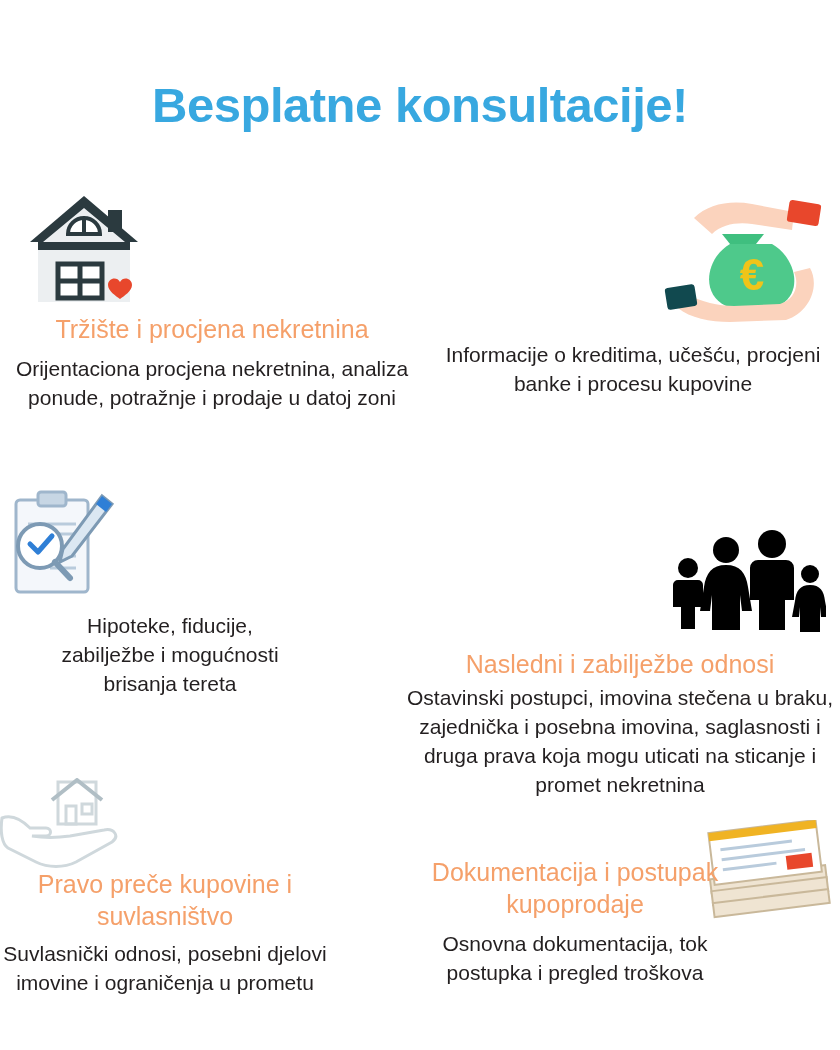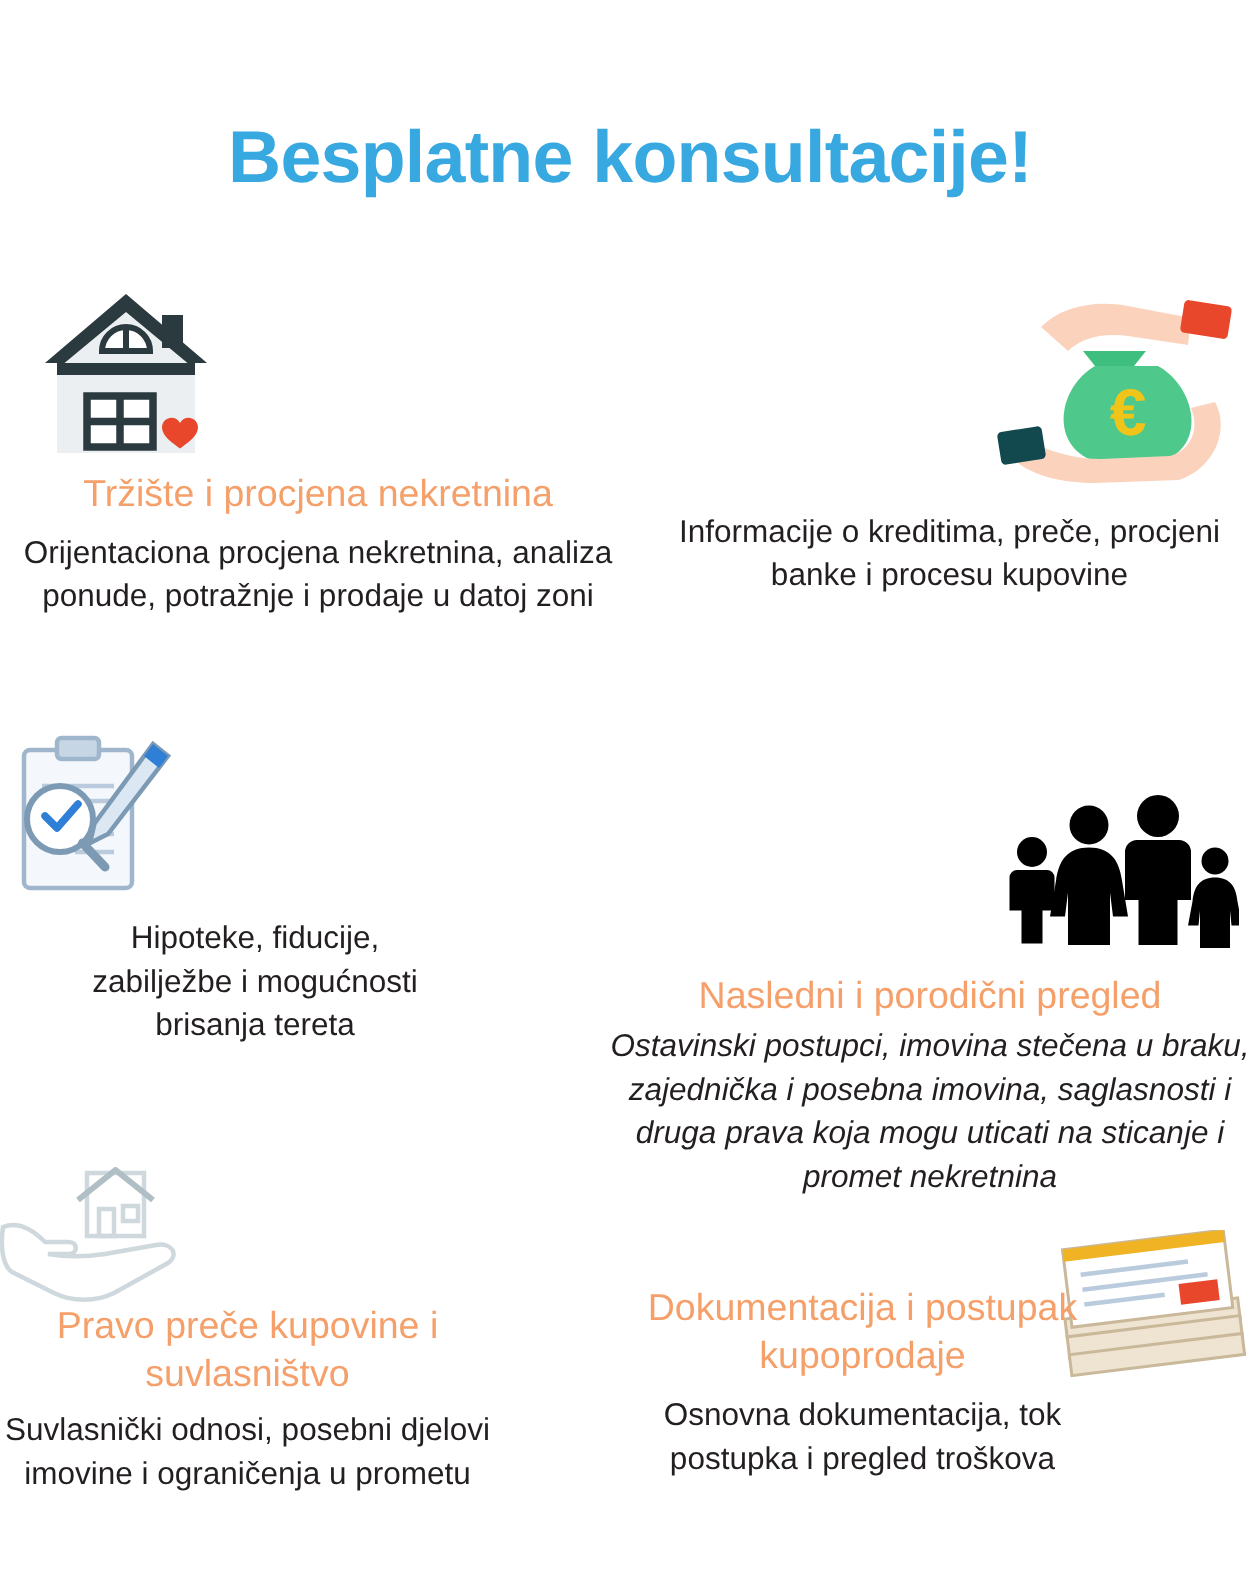--- a/index.html
+++ b/index.html
@@ -57,21 +57,21 @@
   #block-trziste { left: 0px; top: 283px; width: 424px; }
   #block-trziste .body-text { margin-top: 10px; text-align: center; }
 
   #block-krediti { left: 426px; top: 303px; width: 414px; }
   #block-krediti .body-text { margin-top: 8px; }
 
   #block-tereti { left: 0px; top: 576px; width: 300px; }
   #block-tereti .body-text { margin-top: 6px; padding-left: 40px; }
 
   #block-nasledni { left: 400px; top: 618px; width: 440px; }
-  #block-nasledni .body-text { margin-top: 4px; font-style: italic; }
+  #block-nasledni .body-text { margin-top: 4px; }
 
   #block-pravo { left: 0px; top: 838px; width: 330px; }
   #block-pravo .body-text { margin-top: 8px; }
 
   #block-dokumentacija { left: 420px; top: 826px; width: 310px; }
   #block-dokumentacija .body-text { margin-top: 10px; }
 
   
   .icon {
     position: absolute;
@@ -181,29 +181,29 @@
       </g>
     </svg>
   </div>
 
   <div class="block" id="block-trziste">
     <div class="heading">Tržište i procjena nekretnina</div>
     <div class="body-text">Orijentaciona procjena nekretnina, analiza ponude, potražnje i prodaje u datoj zoni</div>
   </div>
 
   <div class="block" id="block-krediti">
-    <div class="body-text">Informacije o kreditima, preče, procjeni banke i procesu kupovine</div>
+    <div class="body-text">Informacije o kreditima, učešću, procjeni banke i procesu kupovine</div>
   </div>
 
   <div class="block" id="block-tereti">
     <div class="body-text">Hipoteke, fiducije, zabilježbe i mogućnosti brisanja tereta</div>
   </div>
 
   <div class="block" id="block-nasledni">
-    <div class="heading">Nasledni i porodični pregled</div>
+    <div class="heading">Nasledni i zabilježbe odnosi</div>
     <div class="body-text">Ostavinski postupci, imovina stečena u braku, zajednička i posebna imovina, saglasnosti i druga prava koja mogu uticati na sticanje i promet nekretnina</div>
   </div>
 
   <div class="block" id="block-dokumentacija">
     <div class="heading">Dokumentacija i postupak kupoprodaje</div>
     <div class="body-text">Osnovna dokumentacija, tok postupka i pregled troškova</div>
   </div>
 
   <div class="block" id="block-pravo">
     <div class="heading">Pravo preče kupovine i suvlasništvo</div>

